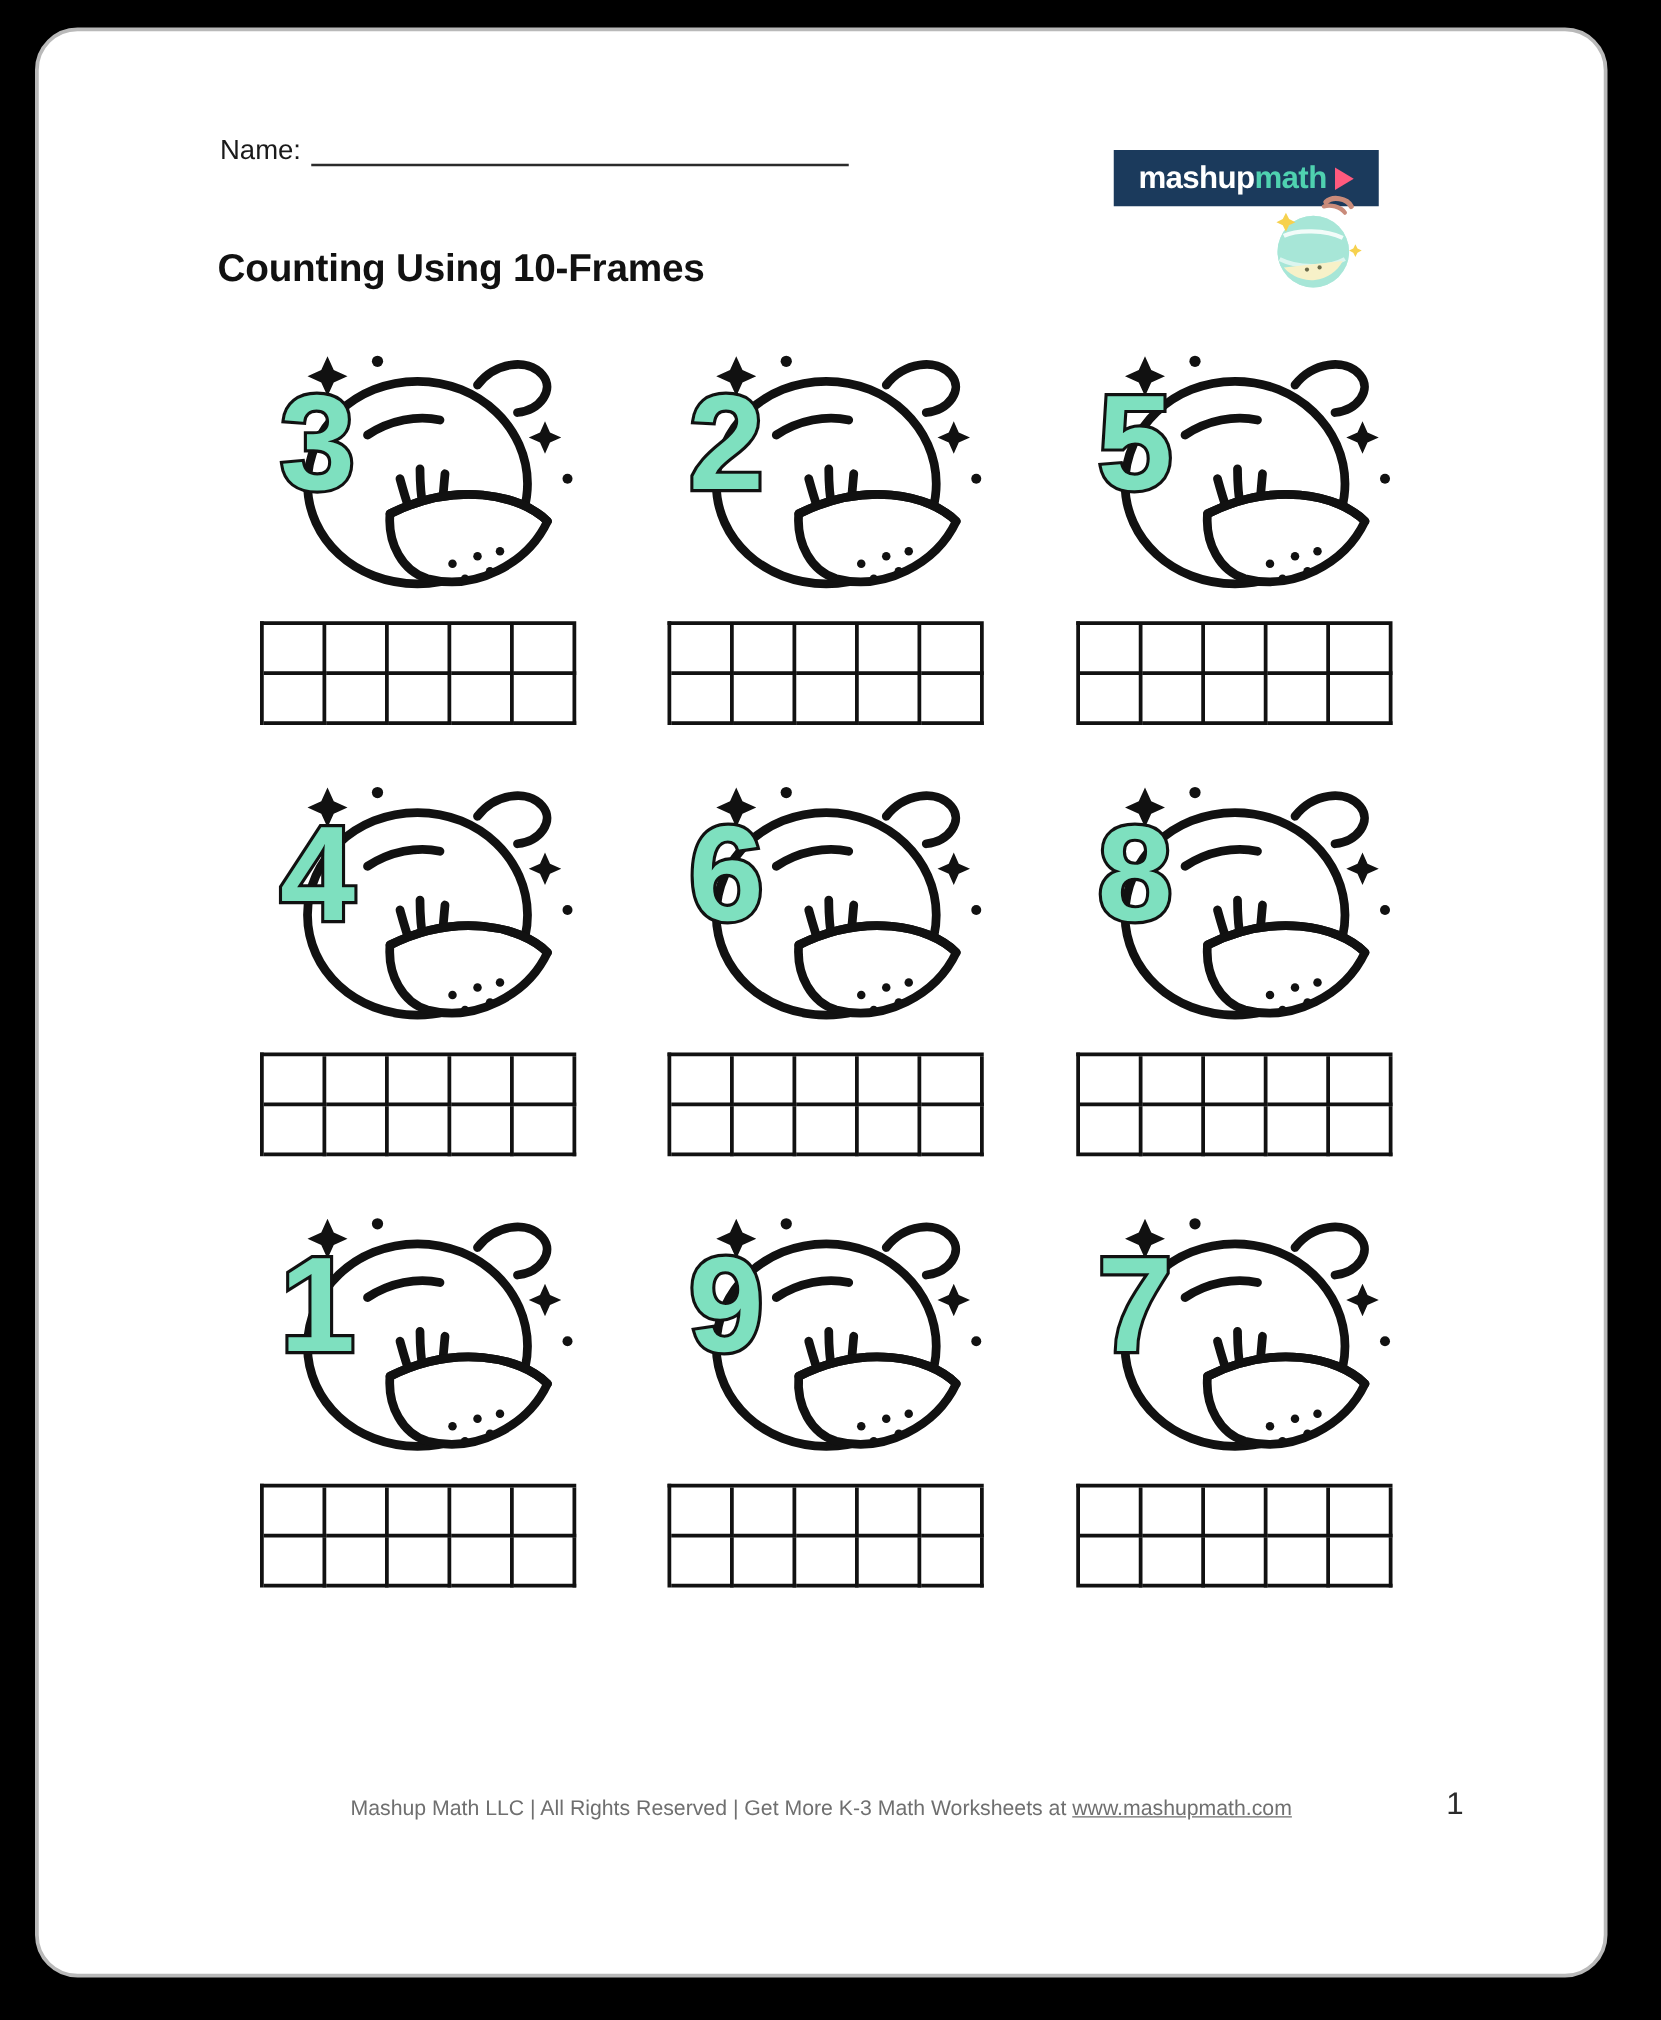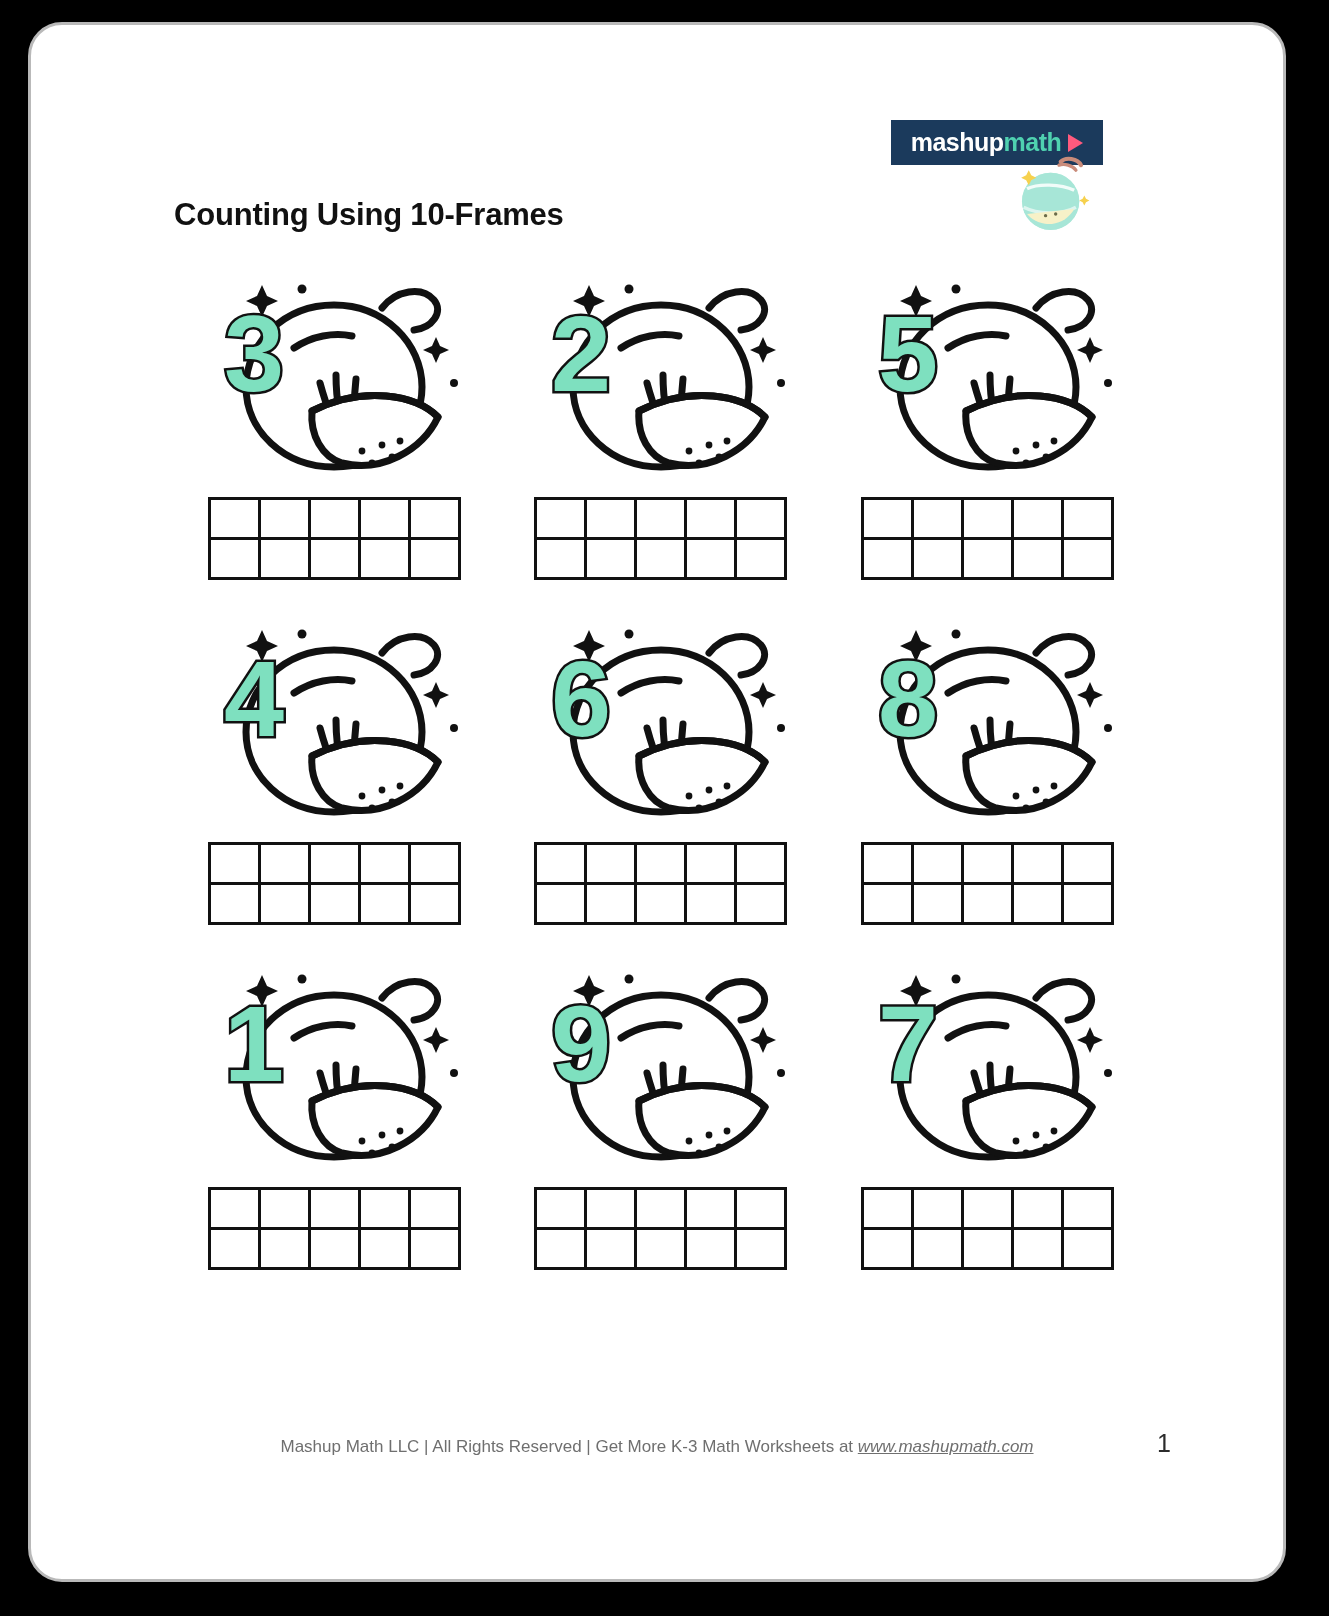--- a/index.html
+++ b/index.html
@@ -153,36 +153,39 @@
     left: 0;
     right: 0;
     top: 1412px;
     text-align: center;
     font-size: 17px;
     color: #6f6f6f;
   }
   .footer a {
     color: #6f6f6f;
     text-decoration: underline;
-    font-style: italic;
   }
   .page-num {
     position: absolute;
     right: 112px;
     top: 1404px;
     font-size: 25px;
     color: #2b2b2b;
   }
 </style>
 </head>
 <body>
 
 <div class="page-shell">
   <div class="sheet">
 
+    <div class="name-row">
+      <span class="name-label">Name:</span>
+      <span class="name-line"></span>
+    </div>
 
     <div class="title">Counting Using 10-Frames</div>
 
 
     <div class="logo">
       <div class="logo-bar">
         <span class="logo-text"><span>mashup</span><span class="accent">math</span></span>
         <span class="logo-play"></span>
       </div>
       <svg class="logo-globe" viewBox="0 0 100 95">

